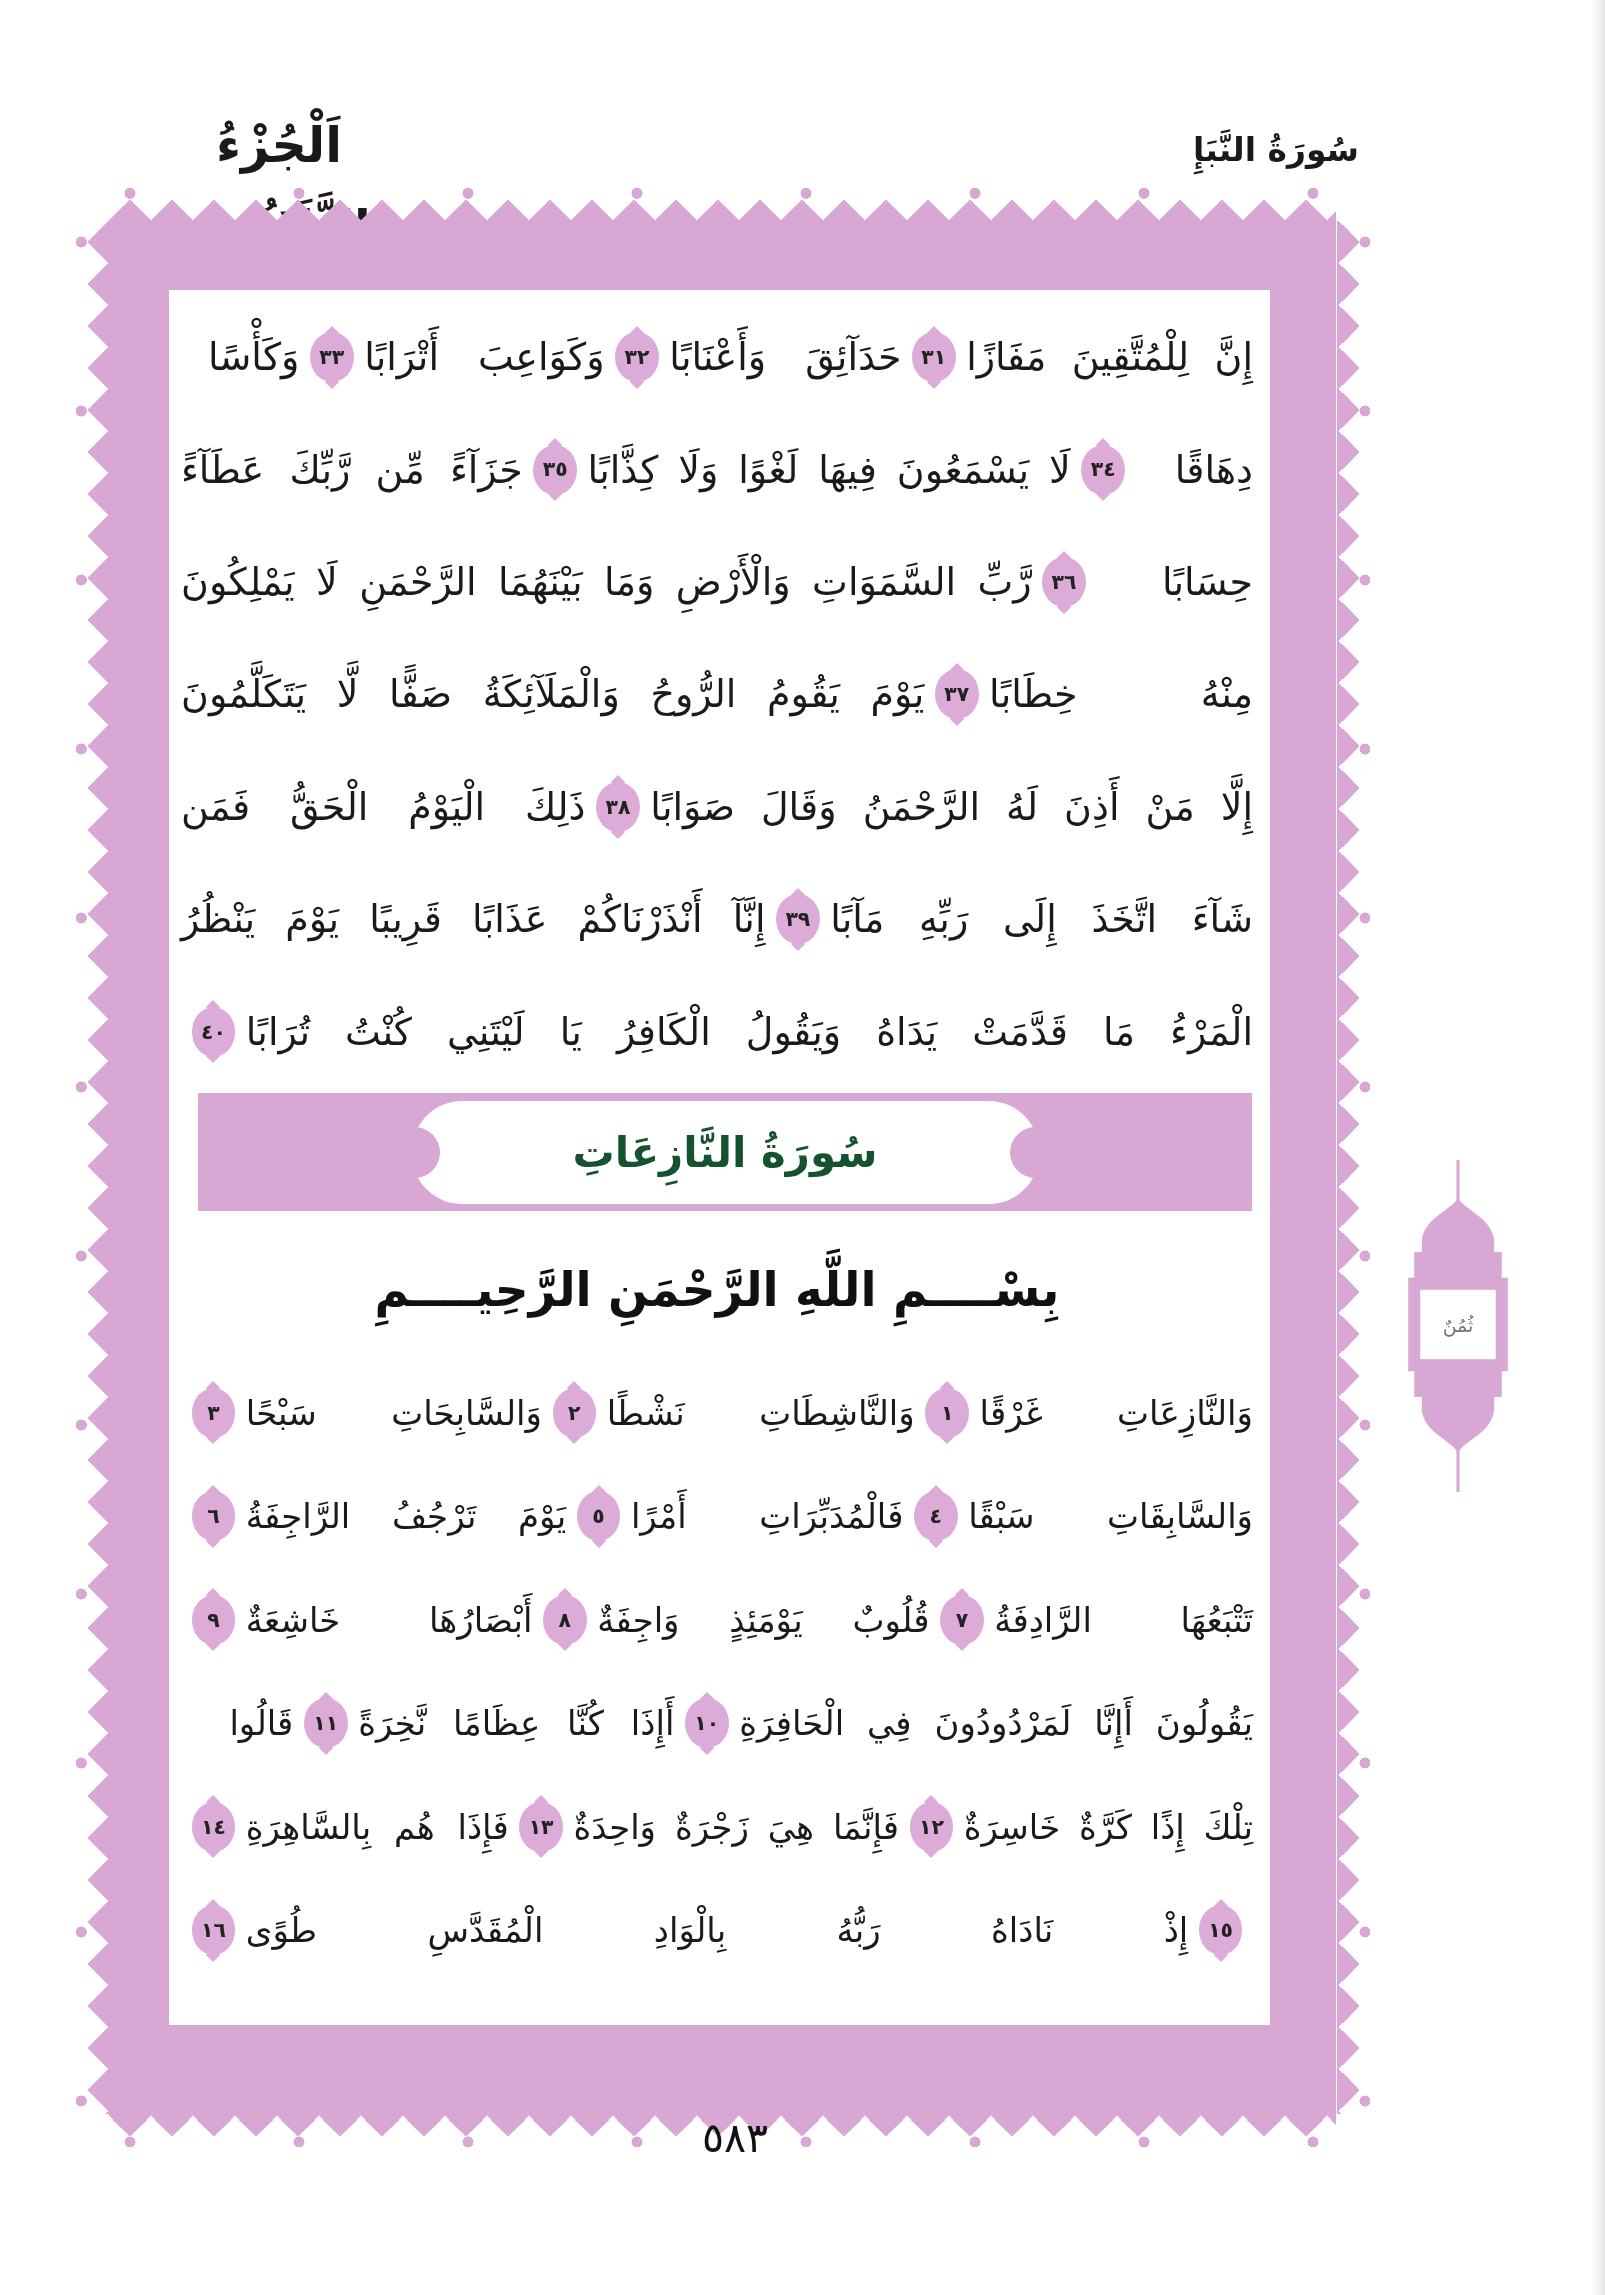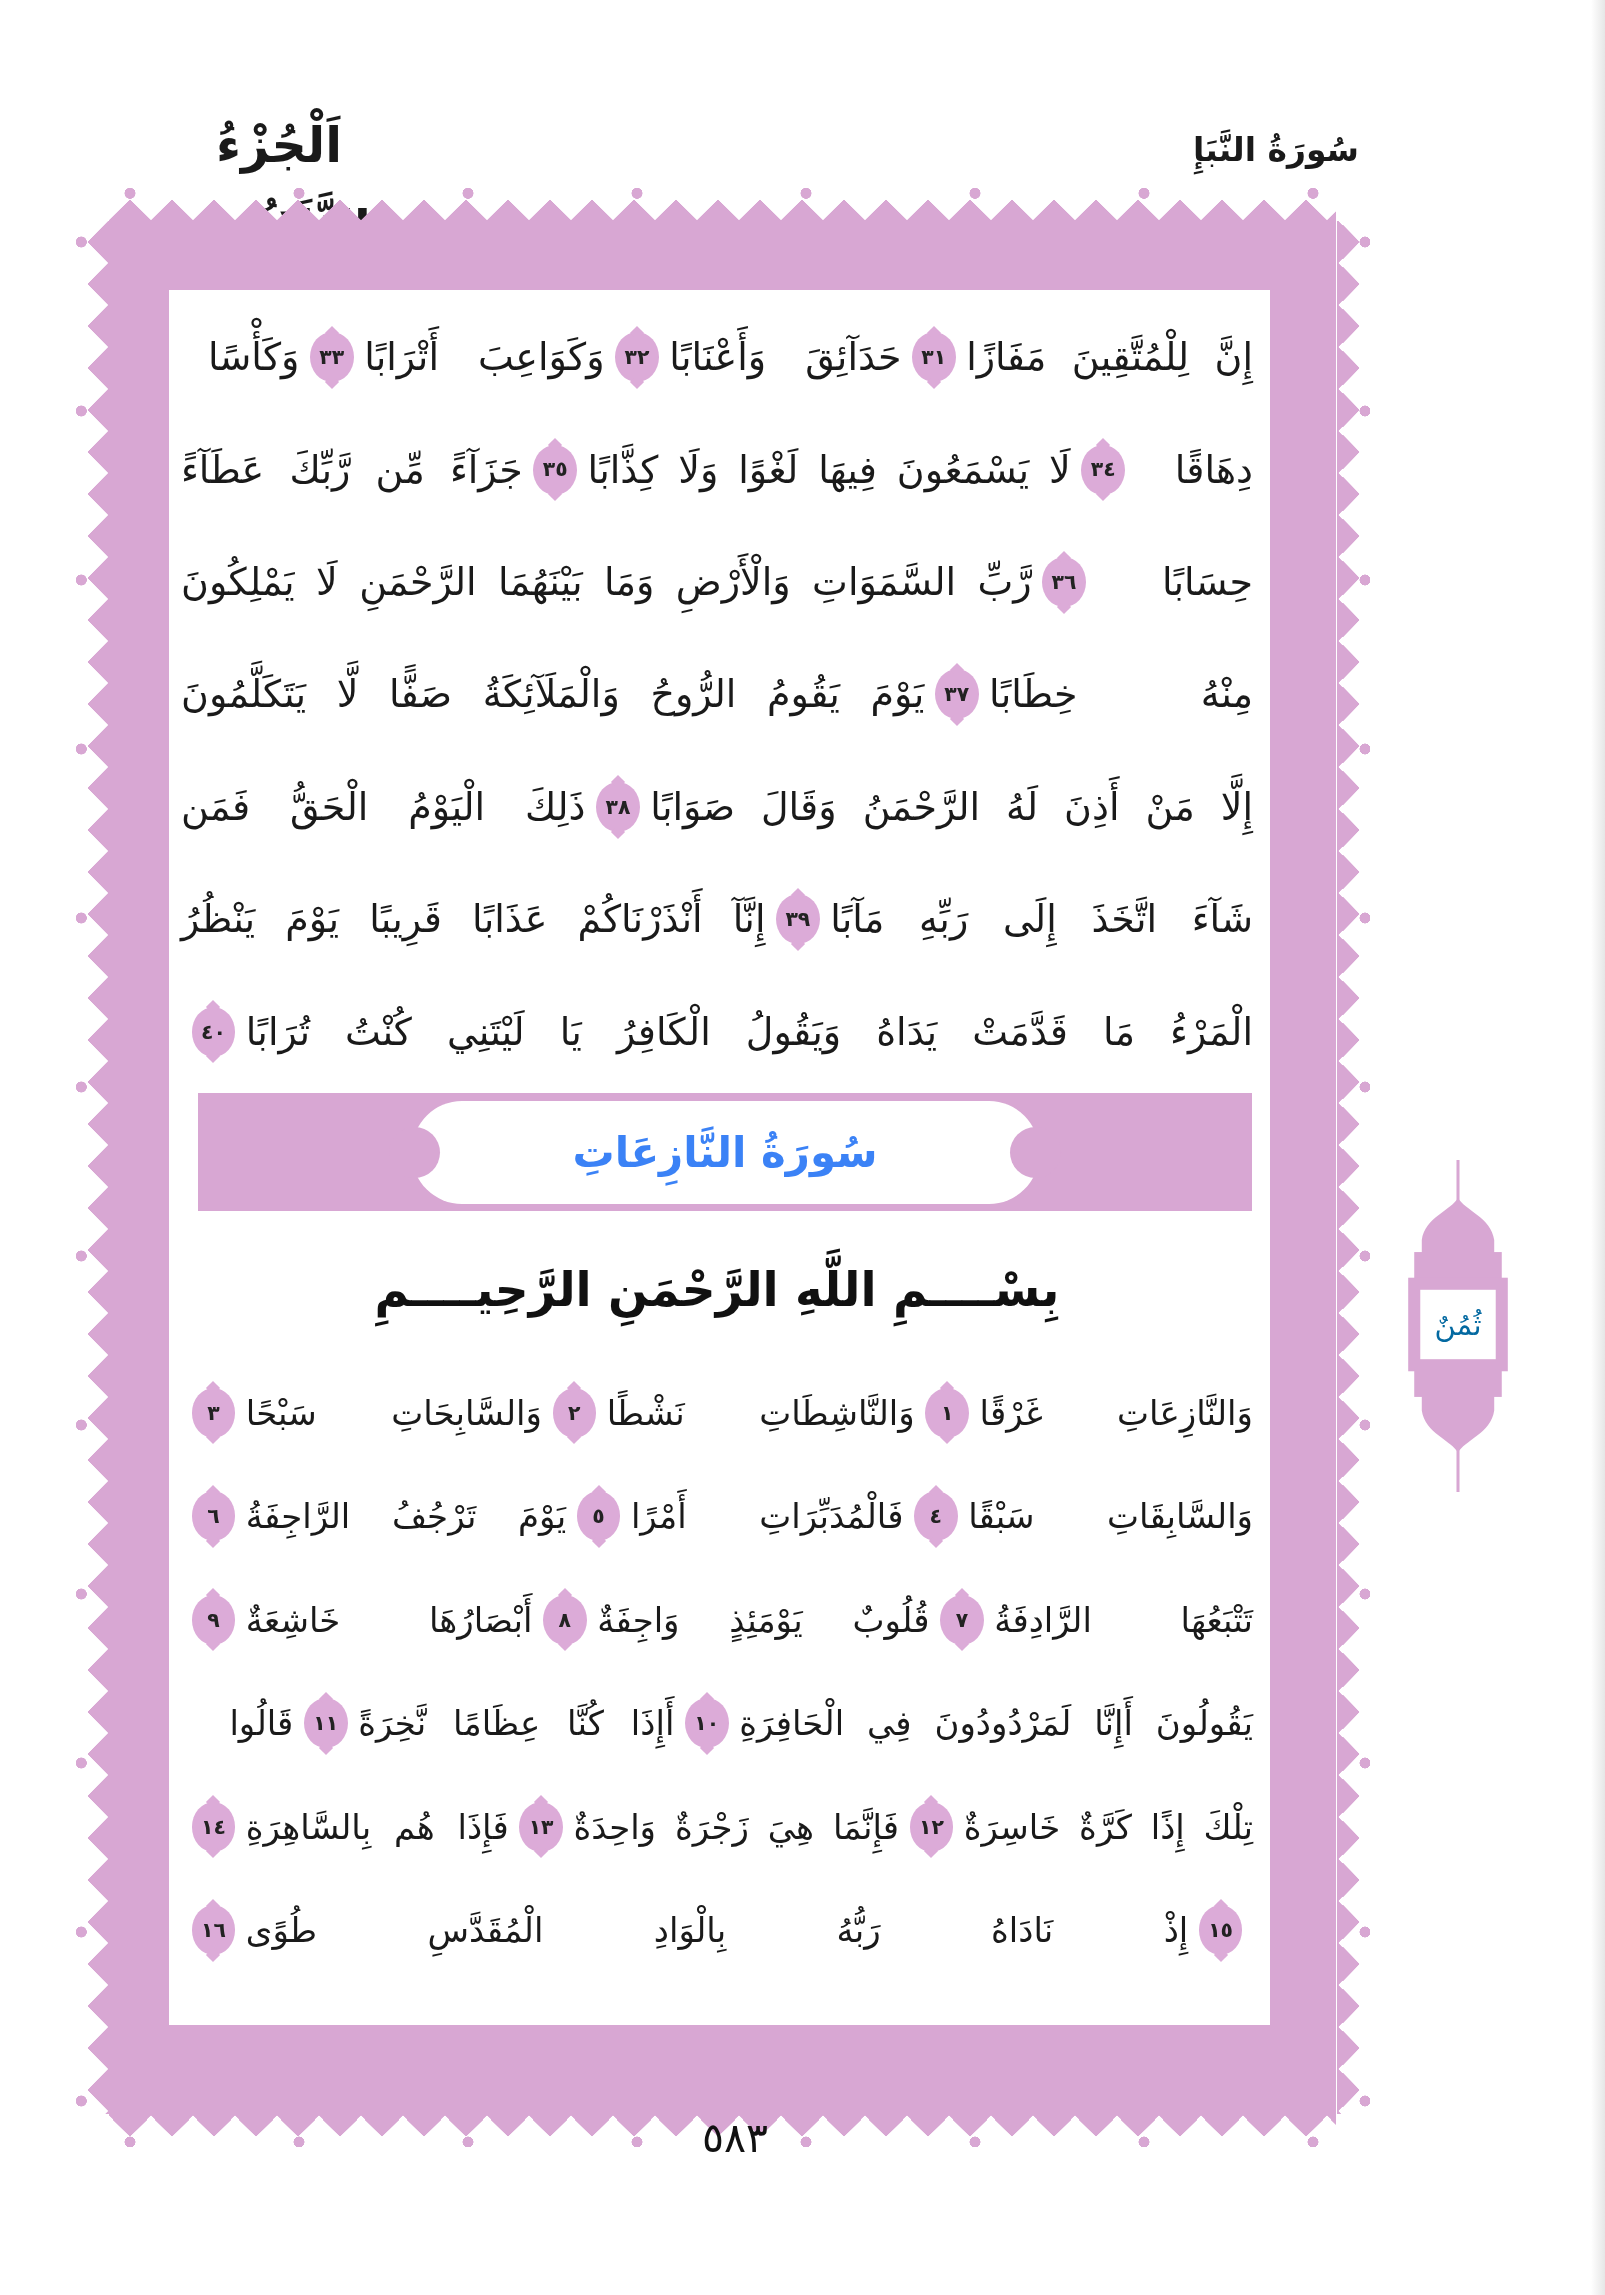--- a/index.html
+++ b/index.html
@@ -97,34 +97,34 @@
     position:relative;width:627px;height:103px;background:#ffffff;
     border-radius:50px;
     display:flex;align-items:center;justify-content:center;
   }
   #cartouche::before,#cartouche::after{
     content:"";position:absolute;top:26px;width:51px;height:51px;
     border-radius:50%;background:var(--pink);
   }
   #cartouche::before{left:-22.7px;}
   #cartouche::after{right:-22.7px;}
-  #surah-title{font-size:42px;font-weight:bold;direction:rtl;color:#3b82f6;}
+  #surah-title{font-size:42px;font-weight:bold;direction:rtl;color:#14532d;}
   
   #basmala{
     left:181px;top:1225px;width:1072px;height:128px;
     display:flex;align-items:center;justify-content:center;
     font-size:47px;font-weight:bold;direction:rtl;color:#111;
   }
   
   #thumun{left:1399px;top:1160px;width:118px;height:332px;}
   #thumun svg{display:block;width:118px;height:332px;}
   #thumun-label{
     position:absolute;left:0;top:127px;width:118px;height:76px;
     display:flex;align-items:center;justify-content:center;
-    font-size:29px;color:#0369a1;direction:rtl;
+    font-size:19px;color:#737373;direction:rtl;
   }
   
   #page-number{
     left:0;top:2104px;width:1438px;height:68px;
     text-align:center;font-size:41px;line-height:68px;color:#111;padding-left:16px;
   }
   
   #scan-edge{
     right:0;top:0;width:13.6px;height:2295px;
     background:linear-gradient(to right,#ffffff,#e6e6e6);

